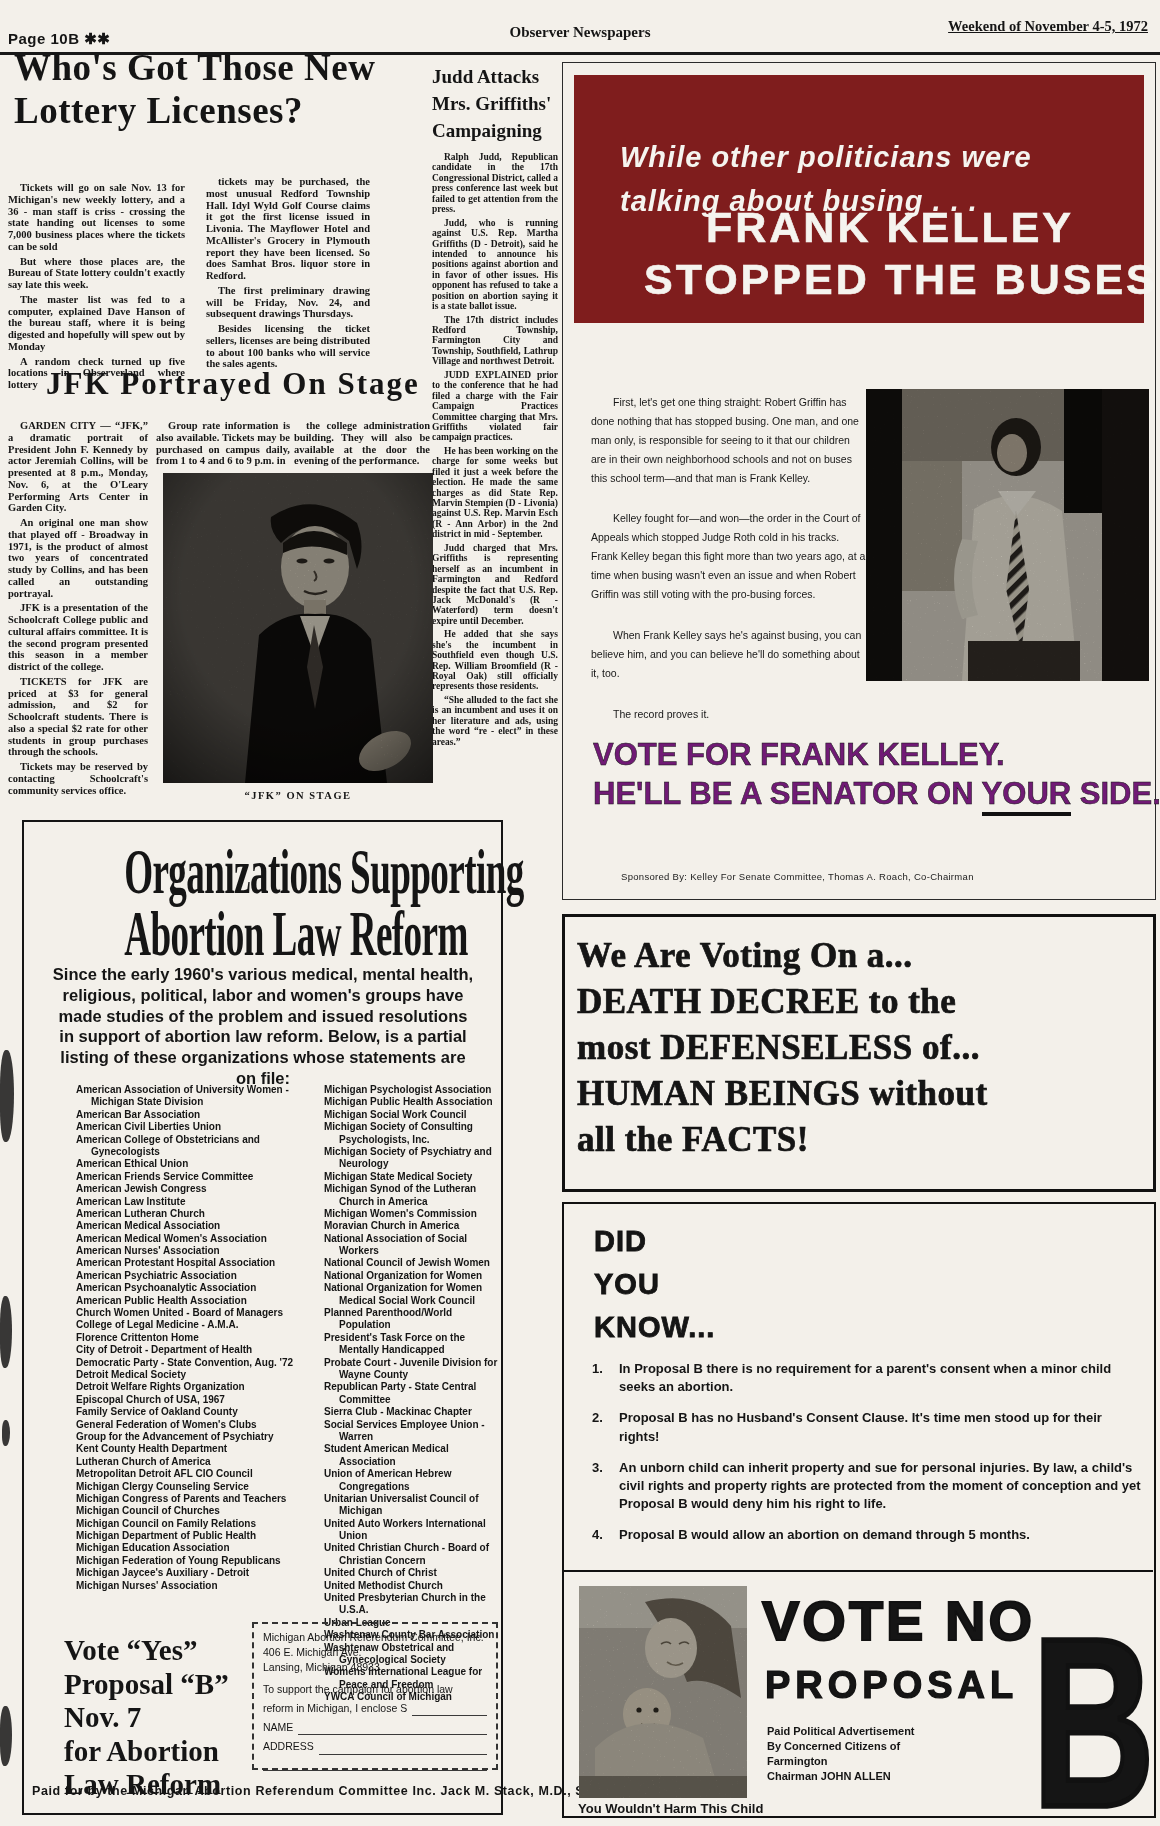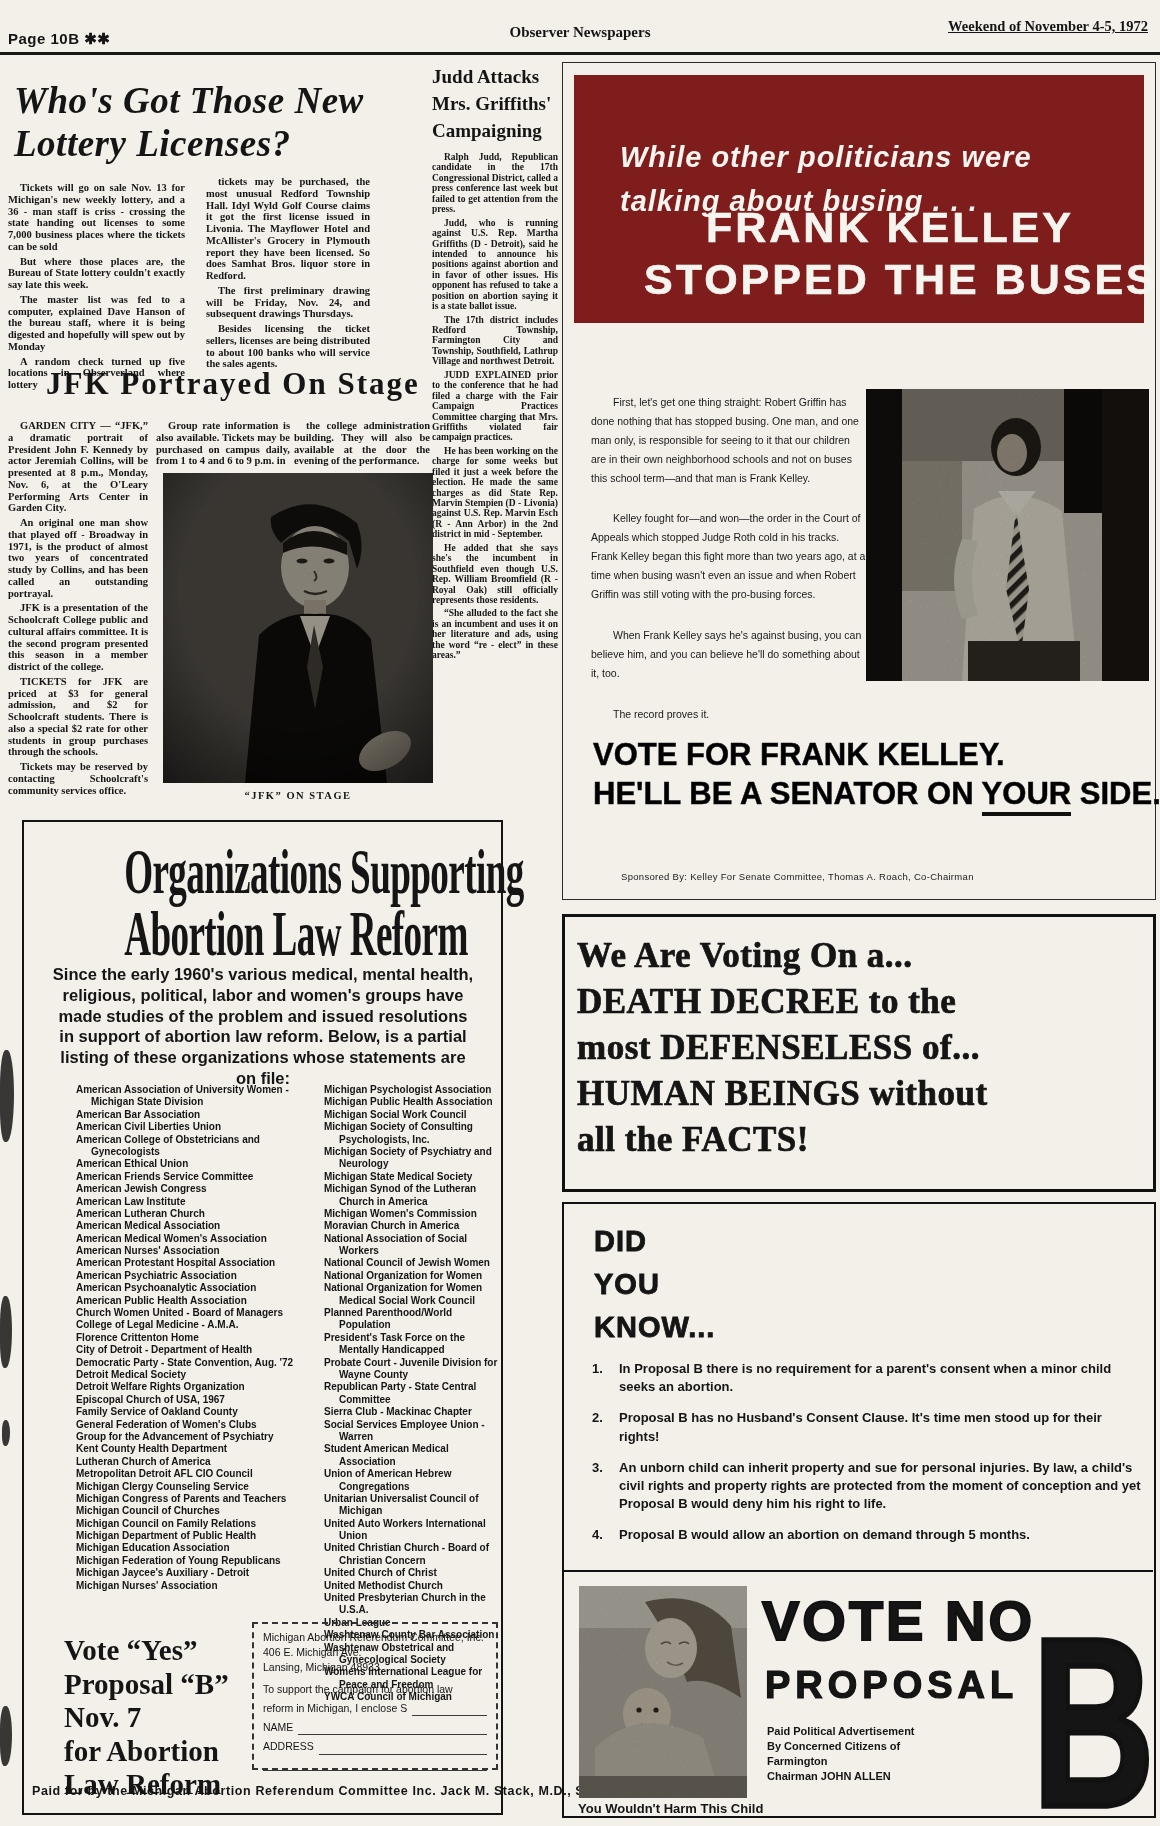--- a/index.html
+++ b/index.html
@@ -9,21 +9,21 @@
   
   .pageno{left:8px;top:30px;font:700 15px "Liberation Sans",sans-serif;letter-spacing:.5px;}
   .masthead{left:0;right:0;top:24px;text-align:center;font:700 15px "Liberation Serif",serif;}
   .edition{right:12px;top:18px;font:700 14.5px "Liberation Serif",serif;text-decoration:underline;}
   .hrule{left:0;top:52px;width:1160px;height:3px;background:#181818;}
   
   .np p{margin:0 0 3px 0;text-indent:12px;text-align:justify;font-weight:700;}
   .sz10 p{font-size:10.5px;line-height:1.12;}
   .sz95 p{font-size:9.5px;line-height:1.1;}
   
-  .lot-h{left:14px;top:80px;width:382px;font-style:italic;font-weight:700;font-size:37px;
+  .lot-h{left:14px;top:47px;width:382px;font-weight:700;font-size:37px;
          line-height:1.16;letter-spacing:.5px;}
   .lot-c1{left:8px;top:182px;width:177px;}
   .lot-c2{left:206px;top:176px;width:164px;}
   
   .judd-h{left:432px;top:64px;width:132px;font:700 19px/1.42 "Liberation Serif",serif;}
   .judd-b{left:432px;top:152px;width:126px;}
   
   .jfk-h{left:46px;top:366px;font:700 31px "Liberation Serif",serif;letter-spacing:2px;white-space:nowrap;}
   .jfk-c1{left:8px;top:420px;width:140px;}
   .jfk-c2{left:156px;top:420px;width:134px;}
@@ -38,21 +38,21 @@
   .khead{left:11px;top:12px;width:570px;height:248px;background:#7f1d1d;color:#f5f4ef;}
   .kick{left:46px;font:italic 700 29px "Liberation Sans",sans-serif;letter-spacing:1px;white-space:nowrap;}
   .kick1{top:66px;} .kick2{top:110px;}
   .ktitle{left:70px;right:8px;text-align:center;font:700 43px "Liberation Sans",sans-serif;
           letter-spacing:3px;white-space:nowrap;-webkit-text-stroke:.6px #f5f4ef;}
   .kt1{top:128px;} .kt2{top:180px;}
   .kbody{left:28px;top:330px;width:276px;font-family:"Liberation Sans",sans-serif;color:#181818;}
   .kbody p{margin:0 0 22px 0;text-indent:22px;font-size:10.5px;line-height:1.8;font-weight:400;text-align:left;}
   .kphoto{left:303px;top:326px;width:283px;height:292px;}
   .kslogan{left:30px;top:672px;width:558px;font:700 31px/39px "Liberation Sans",sans-serif;
-           color:#000000;-webkit-text-stroke:.5px #111;white-space:nowrap;}
+           color:#701a75;-webkit-text-stroke:.5px #111;white-space:nowrap;}
   .kslogan .ul{border-bottom:4px solid #111;padding-bottom:1px;}
   .ksponsor{left:58px;top:808px;font:400 9.5px "Liberation Sans",sans-serif;letter-spacing:.3px;color:#222;}
   
   .oad{left:22px;top:820px;width:481px;height:995px;border:2px solid #141414;box-sizing:border-box;}
   .o-h{left:0;width:477px;text-align:center;font:700 64px/1 "Liberation Serif",serif;
        transform:scaleX(.58);transform-origin:50% 50%;white-space:nowrap;letter-spacing:-1px;}
   .o-h1{top:18px;} .o-h2{top:80px;}
   .o-intro{left:26px;top:142px;width:426px;text-align:center;
            font:700 16.5px/1.26 "Liberation Sans",sans-serif;}
   .o-col{font-family:"Liberation Sans",sans-serif;}
@@ -133,20 +133,21 @@
   </section>
 
   <section>
     <h2 class="abs judd-h" style="margin:0">Judd Attacks Mrs. Griffiths' Campaigning</h2>
     <div class="abs judd-b np sz95">
         <p>Ralph Judd, Republican candidate in the 17th Congressional District, called a press conference last week but failed to get attention from the press.</p>
         <p>Judd, who is running against U.S. Rep. Martha Griffiths (D - Detroit), said he intended to announce his positions against abortion and in favor of other issues. His opponent has refused to take a position on abortion saying it is a state ballot issue.</p>
         <p>The 17th district includes Redford Township, Farmington City and Township, Southfield, Lathrup Village and northwest Detroit.</p>
         <p>JUDD EXPLAINED prior to the conference that he had filed a charge with the Fair Campaign Practices Committee charging that Mrs. Griffiths violated fair campaign practices.</p>
         <p>He has been working on the charge for some weeks but filed it just a week before the election. He made the same charges as did State Rep. Marvin Stempien (D - Livonia) against U.S. Rep. Marvin Esch (R - Ann Arbor) in the 2nd district in mid - September.</p>
+        <p>Judd charged that Mrs. Griffiths is representing herself as an incumbent in Farmington and Redford despite the fact that U.S. Rep. Jack McDonald's (R - Waterford) term doesn't expire until December.</p>
         <p>He added that she says she's the incumbent in Southfield even though U.S. Rep. William Broomfield (R - Royal Oak) still officially represents those residents.</p>
         <p>“She alluded to the fact she is an incumbent and uses it on her literature and ads, using the word “re - elect” in these areas.”</p>
       </div>
   </section>
 
   <section>
     <h2 class="abs jfk-h" style="margin:0">JFK Portrayed On Stage</h2>
     <div class="abs jfk-c1 np sz10">
         <p>GARDEN CITY — “JFK,” a dramatic portrait of President John F. Kennedy by actor Jeremiah Collins, will be presented at 8 p.m., Monday, Nov. 6, at the O'Leary Performing Arts Center in Garden City.</p>
         <p>An original one man show that played off - Broadway in 1971, is the product of almost two years of concentrated study by Collins, and has been called an outstanding portrayal.</p>

